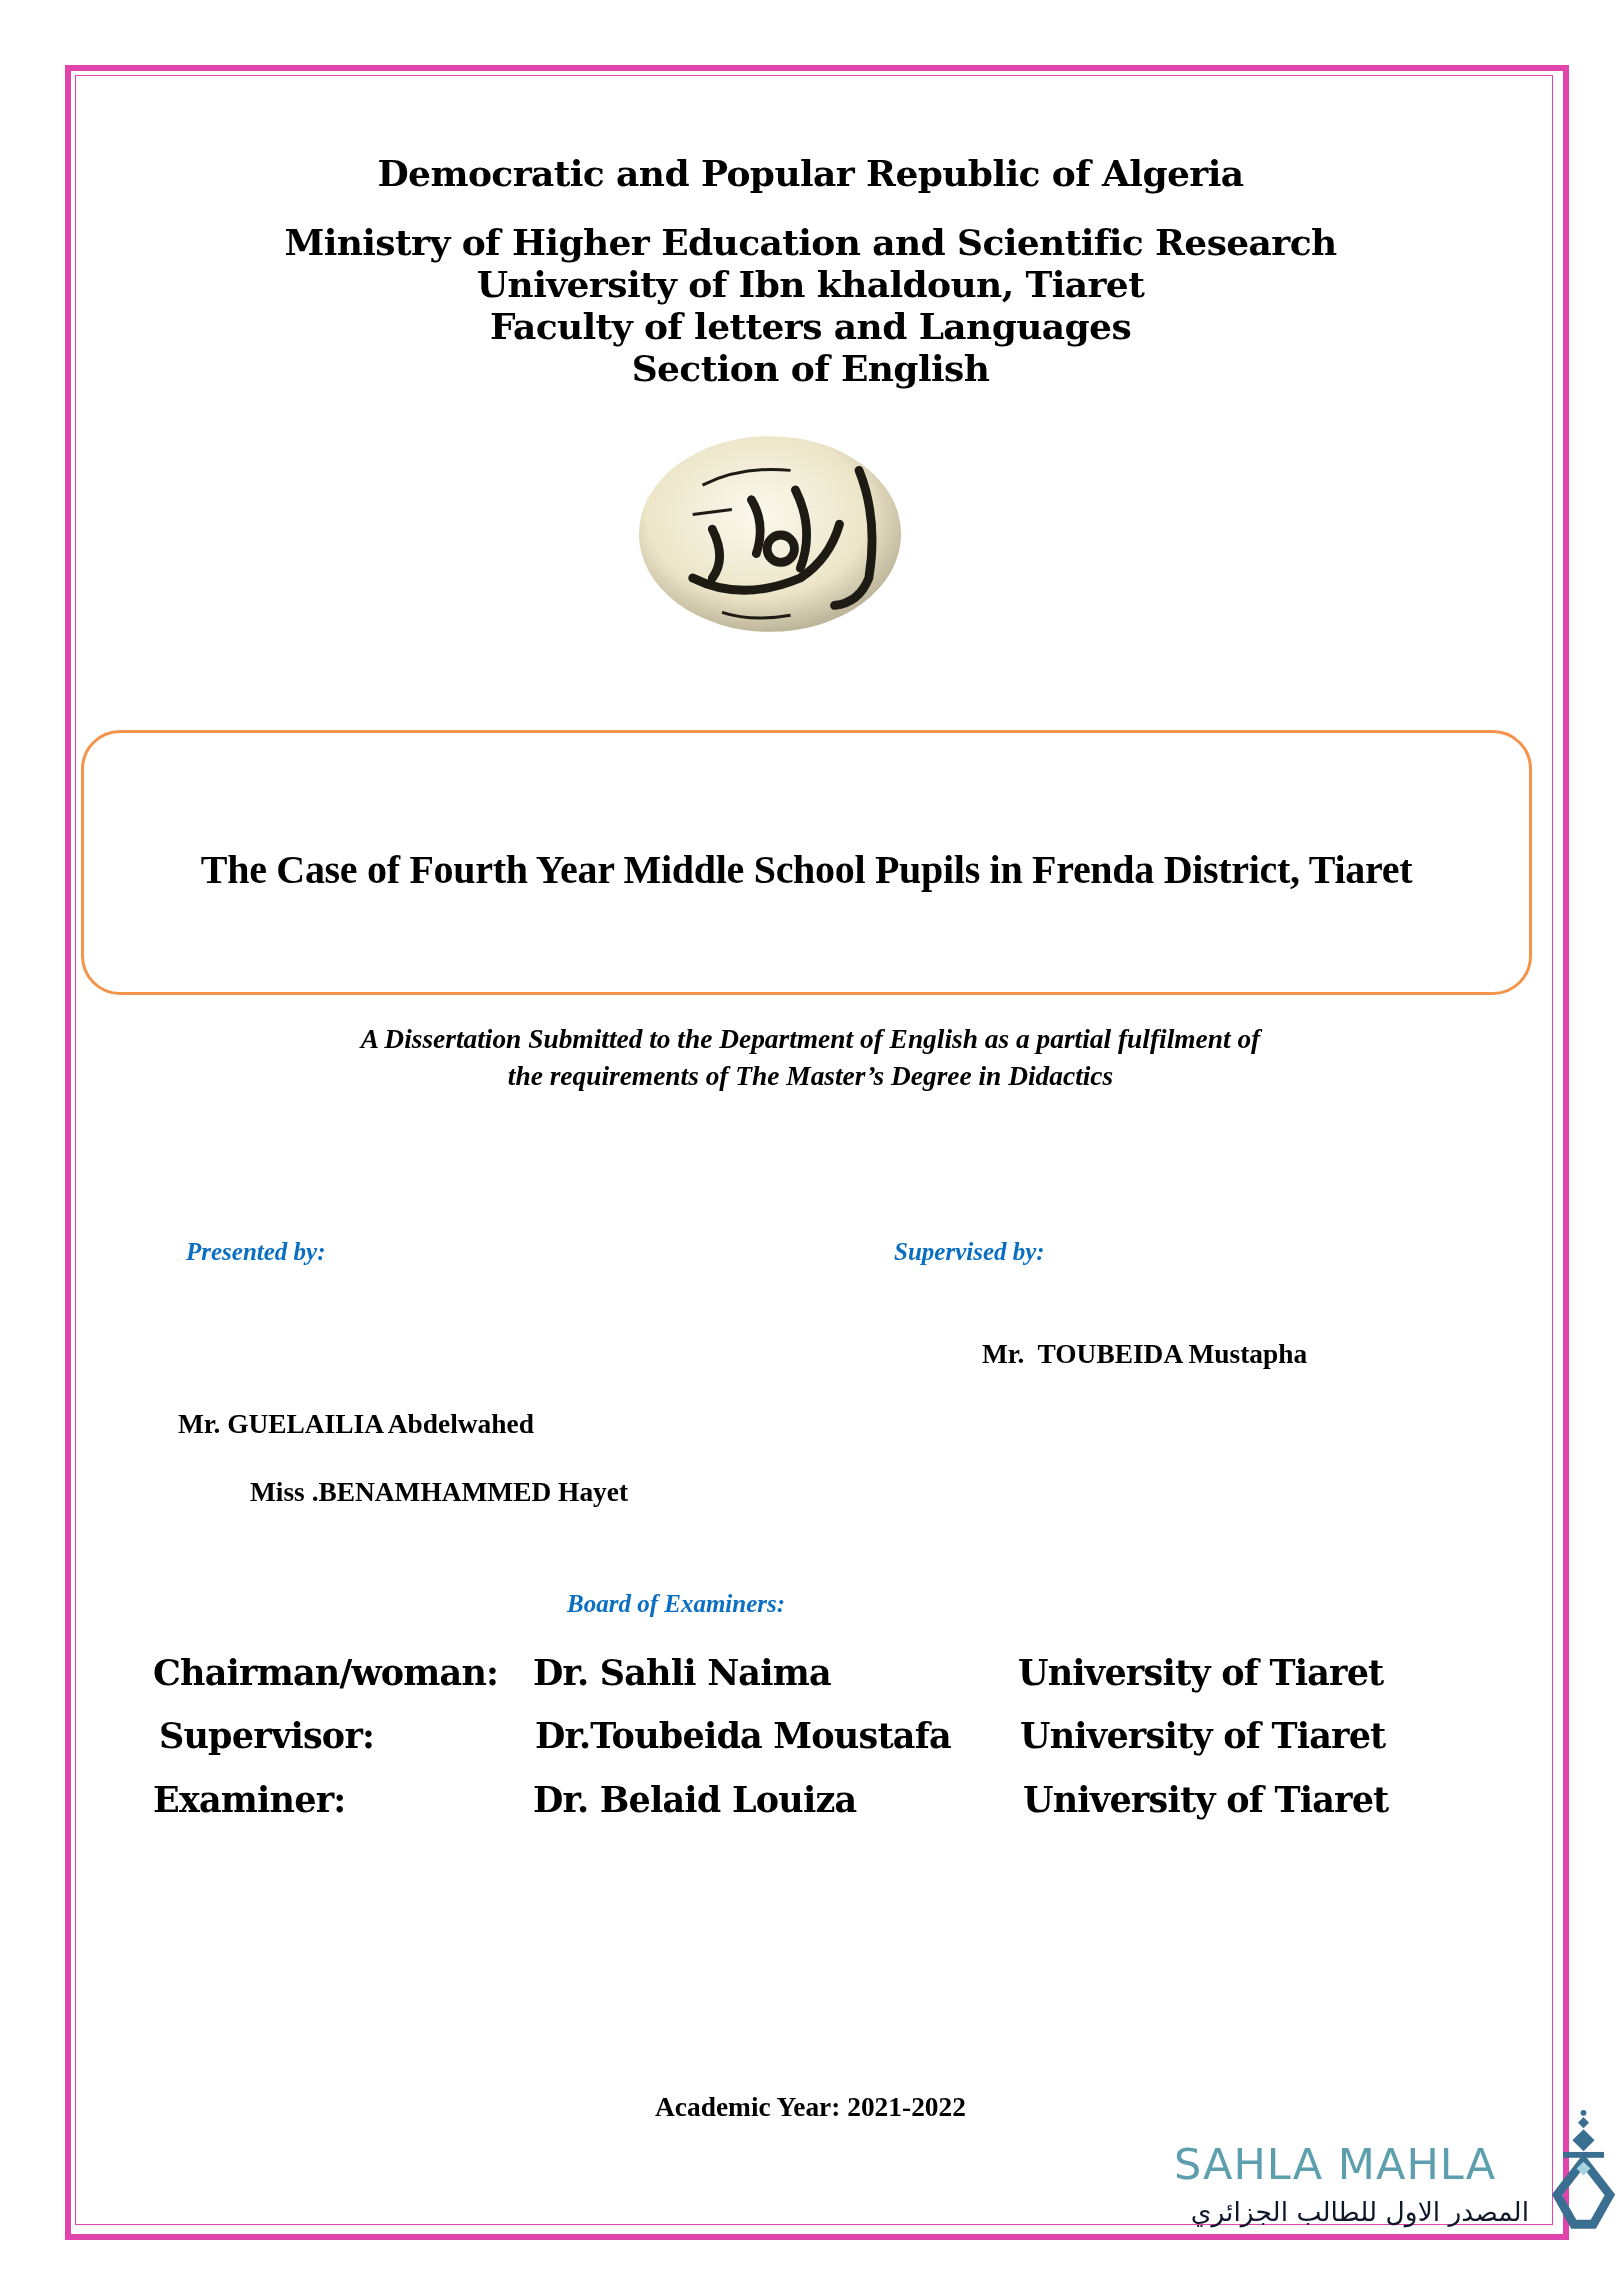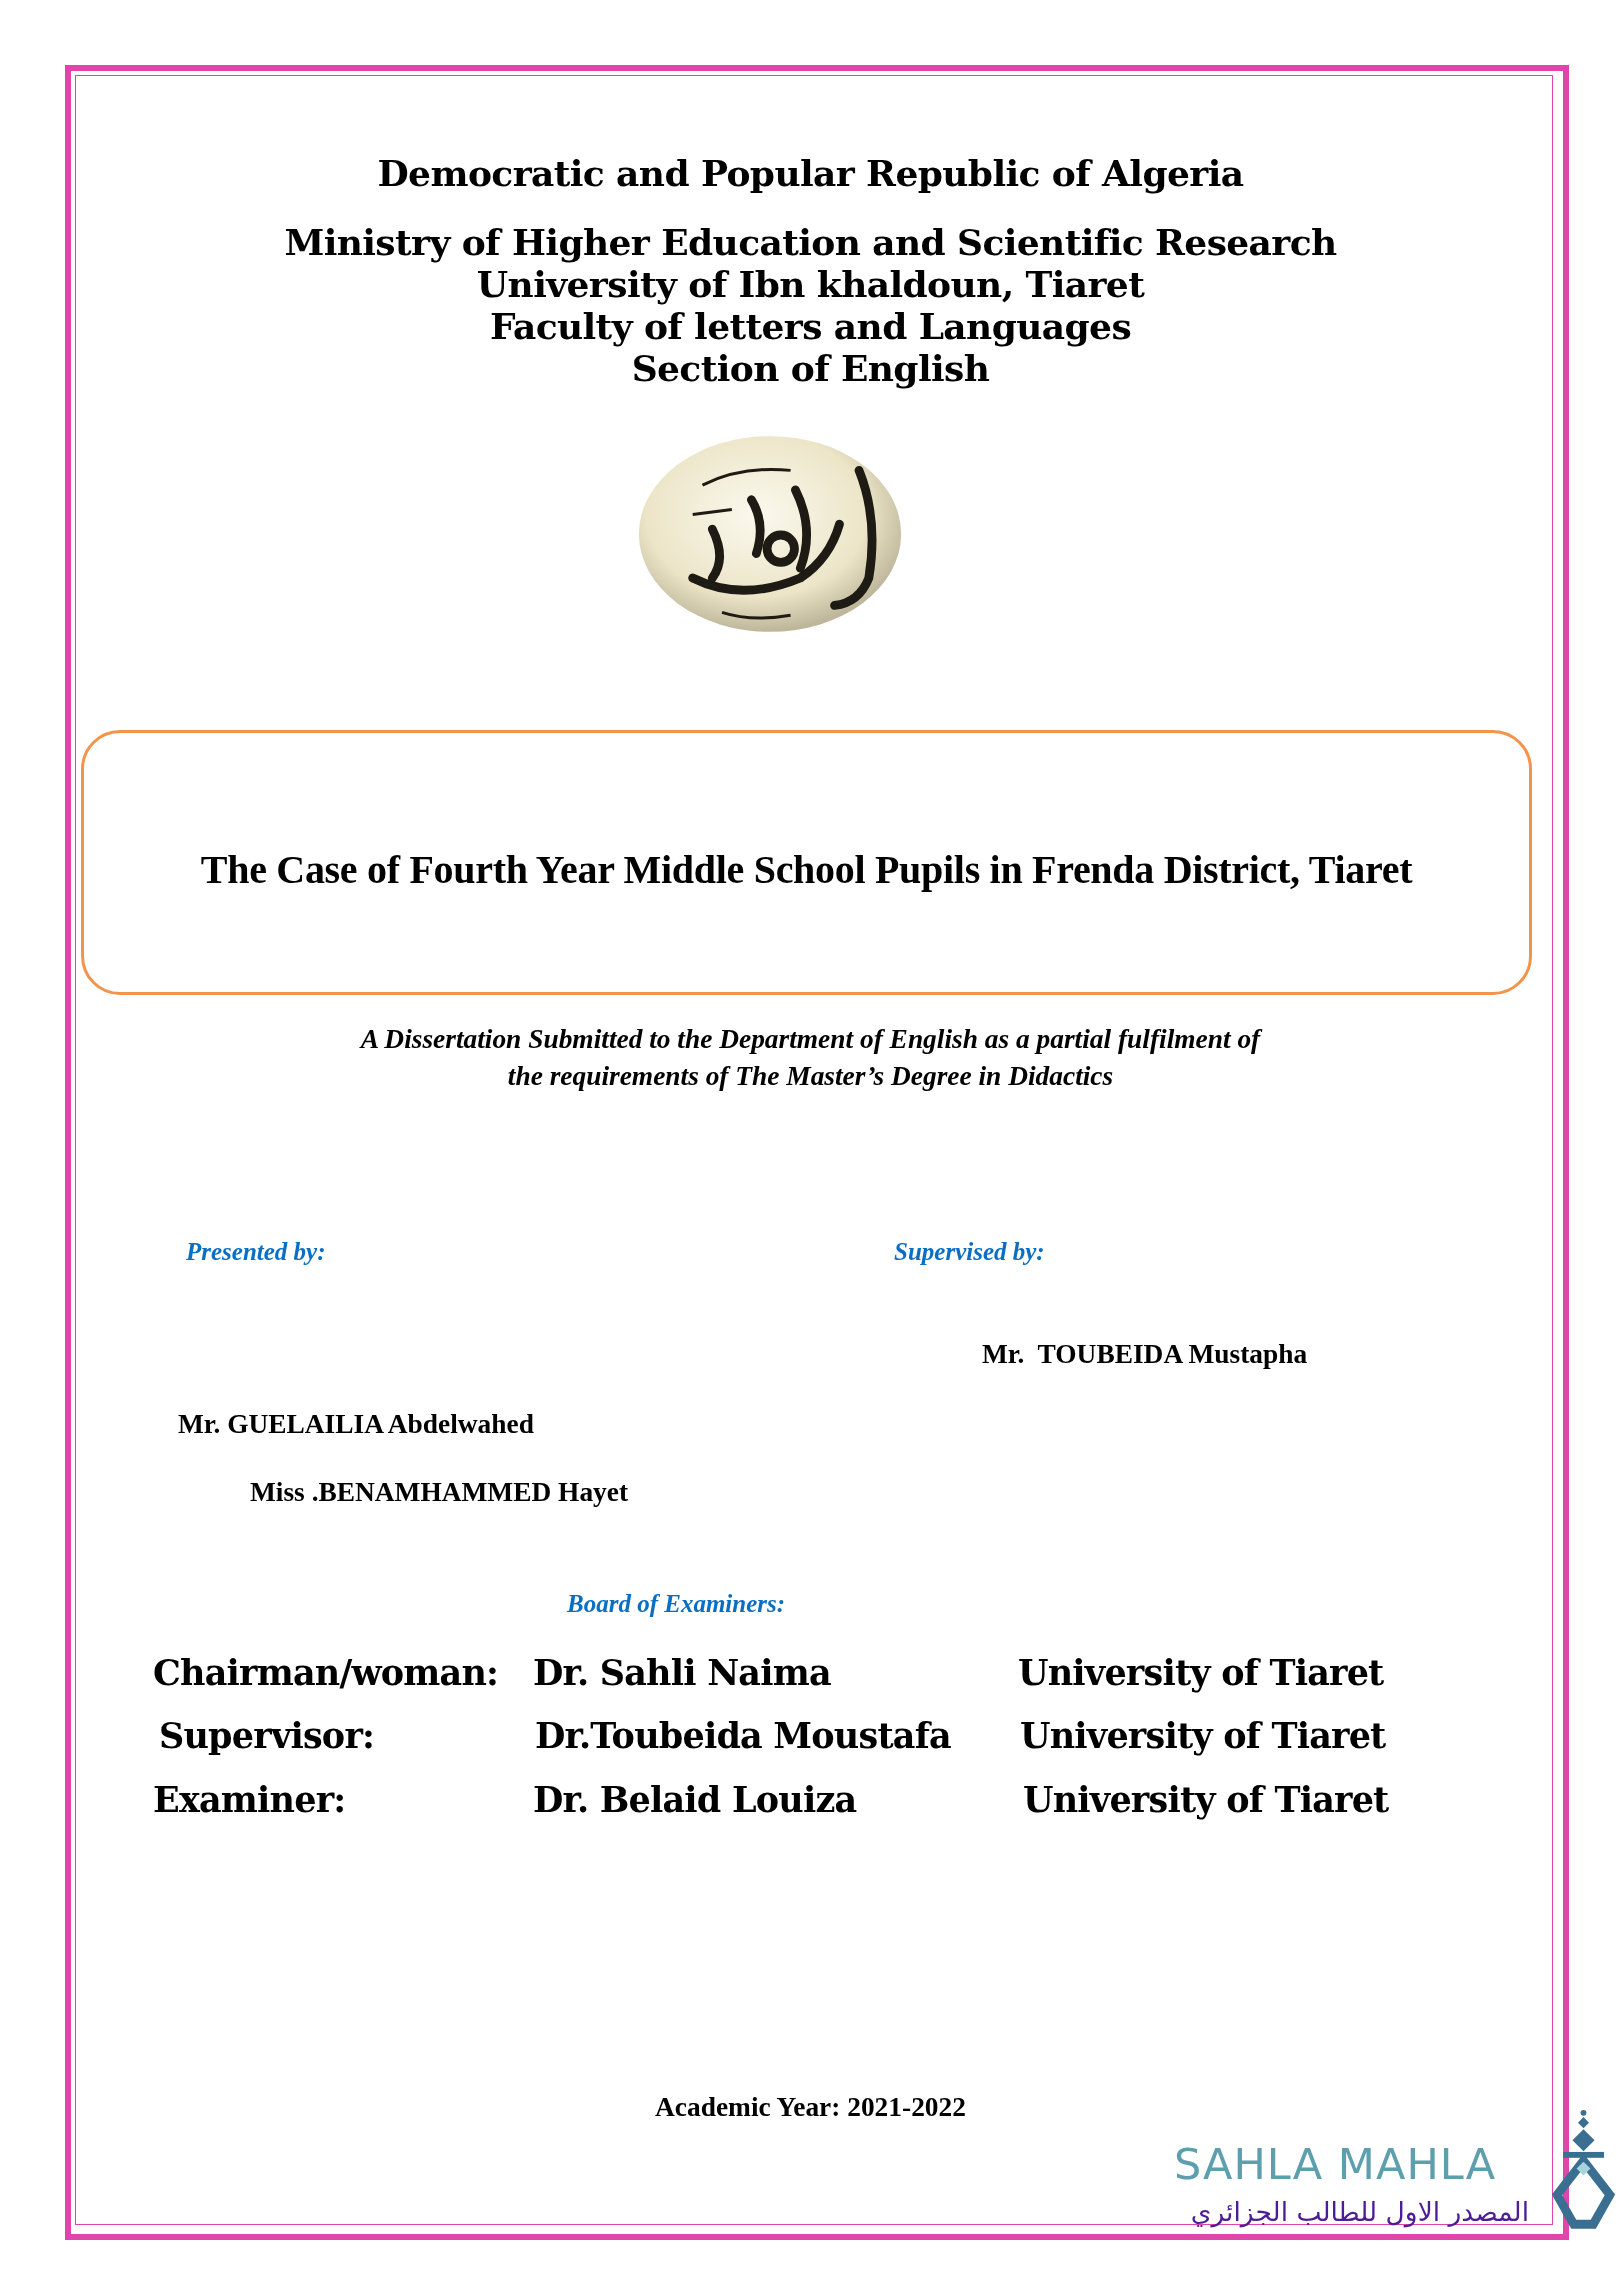--- a/index.html
+++ b/index.html
@@ -21,21 +21,21 @@
   .sub { position: absolute; left: 0; width: 1621px; text-align: center; font-family: "Liberation Serif", serif; font-style: italic; font-weight: bold; font-size: 27.4px; }
 
   .blue-label { position: absolute; font-family: "Liberation Serif", serif; font-style: italic; font-weight: bold; font-size: 25px; color: #0a6fc2; }
   .name { position: absolute; font-family: "Liberation Serif", serif; font-weight: bold; font-size: 27.4px; white-space: pre; margin-top: 29px; }
 
   .board-row { position: absolute; font-family: "DejaVu Serif", serif; font-weight: bold; font-size: 35px; letter-spacing: -0.8px; white-space: nowrap; }
 
   .year { position: absolute; left: 0; width: 1621px; text-align: center; font-family: "Liberation Serif", serif; font-weight: bold; font-size: 27.4px; }
 
   .brand-text { position: absolute; left: 1174px; top: 2139px; font-family: "DejaVu Sans", sans-serif; font-size: 43px; color: #5e9fae; letter-spacing: 1px; white-space: nowrap; }
-  .brand-arabic { position: absolute; left: 1176px; top: 2196px; font-family: "DejaVu Sans", sans-serif; font-size: 26.5px; color: #4c1d95; white-space: nowrap; direction: rtl; width: 353px; text-align: right; }
+  .brand-arabic { position: absolute; left: 1176px; top: 2196px; font-family: "DejaVu Sans", sans-serif; font-size: 26.5px; color: #0f172a; white-space: nowrap; direction: rtl; width: 353px; text-align: right; }
   .brand-mark { position: absolute; left: 1549px; top: 2107px; width: 69px; height: 127px; }
 </style>
 </head>
 <body>
 
 <div class="border-outer"></div>
 <div class="border-inner"></div>
 
 <div class="hdr" style="top:152px;">Democratic and Popular Republic of Algeria</div>
 <div class="hdr" style="top:221px;">Ministry of Higher Education and Scientific Research</div>

